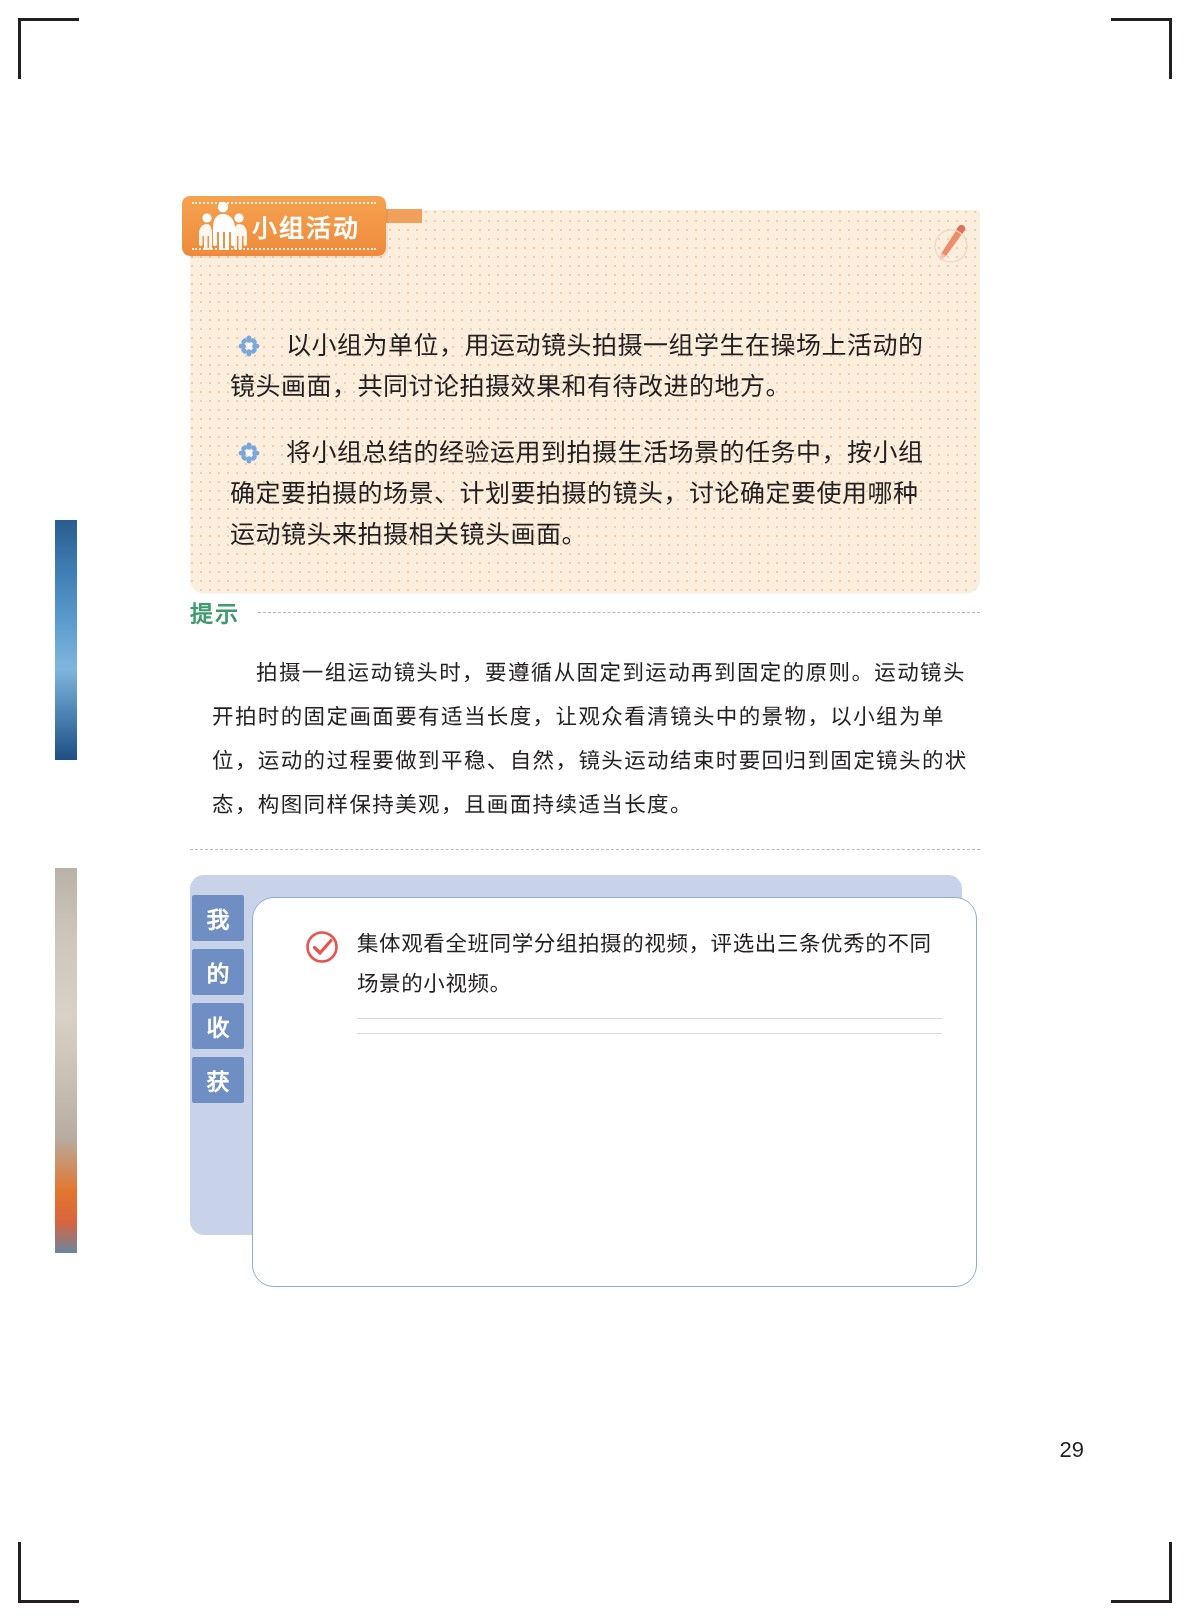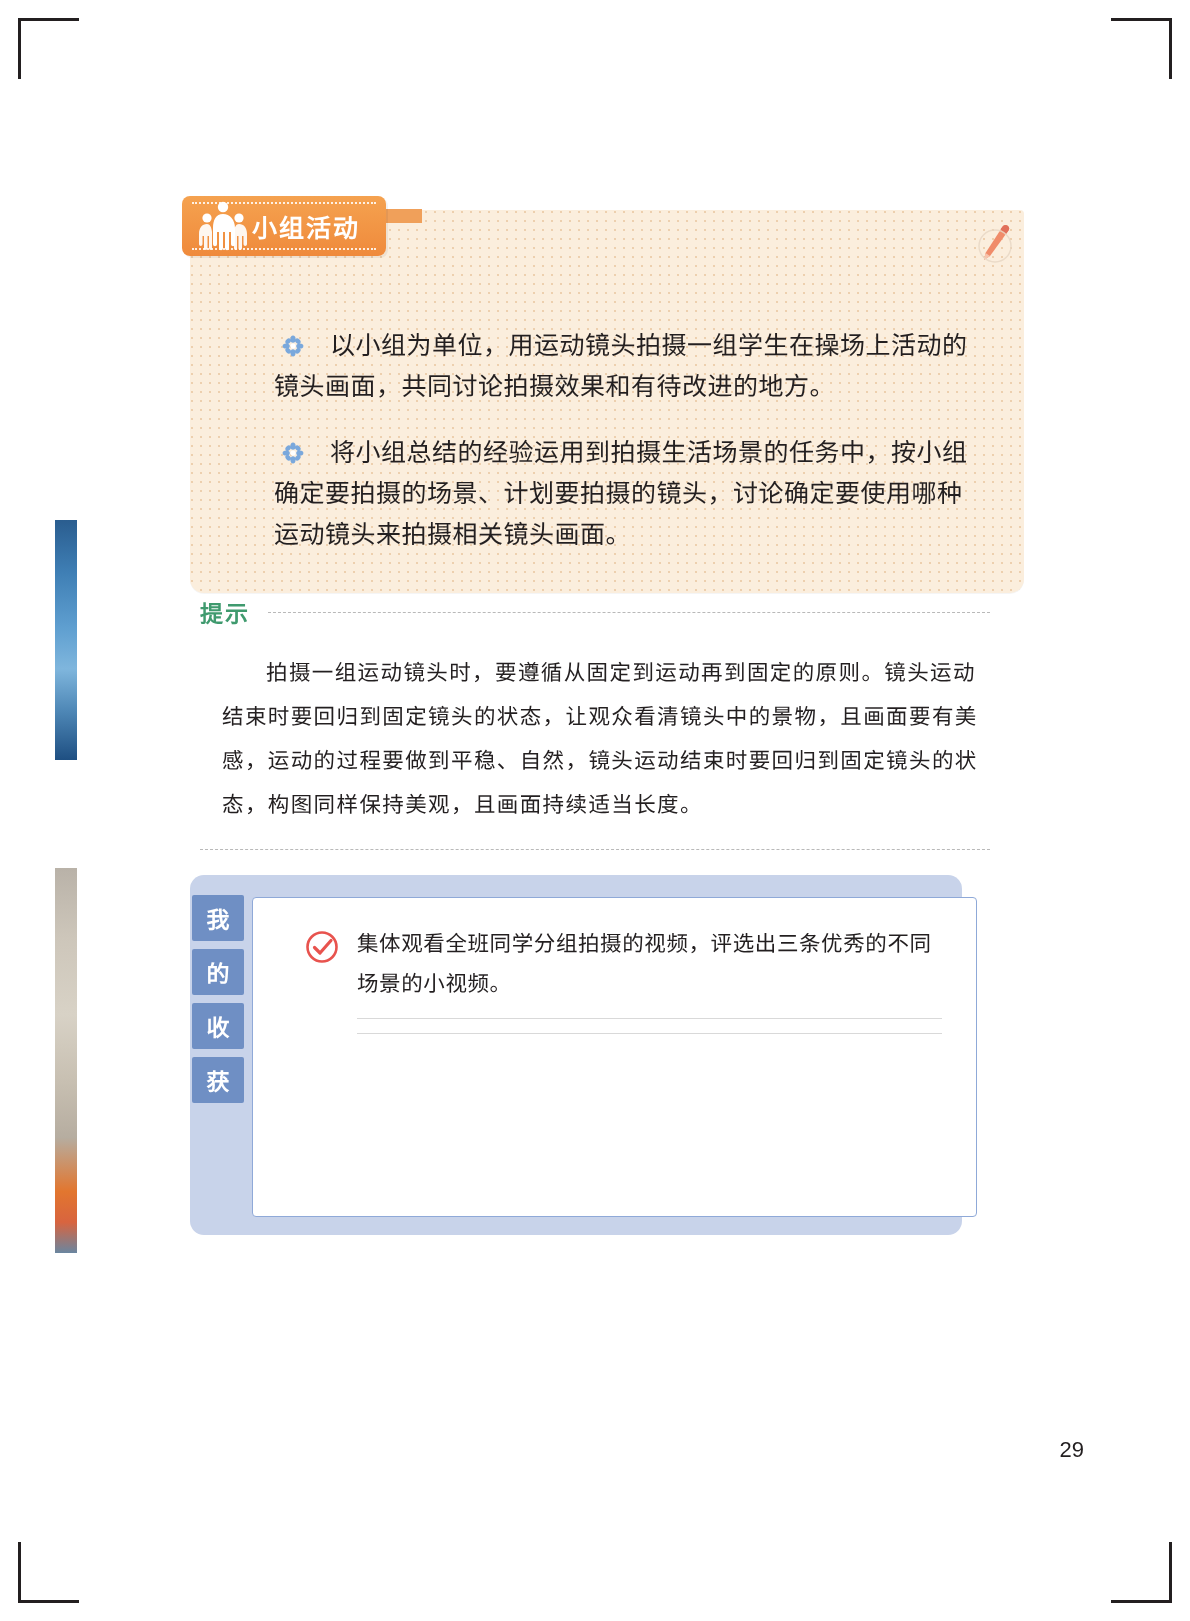--- a/index.html
+++ b/index.html
@@ -50,21 +50,20 @@
     left: 190px;
     top: 210px;
     width: 790px;
     min-height: 340px;
     background-color: #fbeedd;
     background-image:
       radial-gradient(circle at 2px 2px, rgba(226,183,135,0.55) 1.2px, transparent 1.3px);
     background-size: 9px 9px;
     border-radius: 4px 4px 14px 14px;
     box-shadow: 0 1px 0 rgba(0,0,0,0.04);
-    padding-left: 44px;
   }
   .activity-card::after {
     content: "";
     position: absolute;
     right: -1px;
     bottom: -1px;
     width: 0; height: 0;
   }
   .card-flap {
     position: absolute;
@@ -143,21 +142,21 @@
     text-indent: 0;
     color: #6f9fd8;
     font-size: 21px;
     line-height: 22px;
     text-align: center;
   }
 
   
   .tips {
     position: absolute;
-    left: 200px;
+    left: 190px;
     top: 595px;
     width: 790px;
   }
   .tips-head {
     display: flex;
     align-items: center;
     gap: 18px;
   }
   .tips-title {
     color: #3f9a6e;
@@ -201,24 +200,24 @@
     width: 772px;
     height: 360px;
     background: #c8d3ea;
     border-radius: 14px;
   }
   .harvest-card {
     position: absolute;
     left: 62px;
     top: 22px;
     width: 725px;
-    height: 320px;
+    height: 390px;
     background: #ffffff;
     border: 1.6px solid #8fa9d8;
-    border-radius: 4px;
+    border-radius: 22px;
     box-sizing: border-box;
     padding: 26px 34px 20px 52px;
   }
   .harvest-tabs {
     position: absolute;
     left: 2px;
     top: 20px;
     width: 52px;
     display: flex;
     flex-direction: column;
@@ -349,21 +348,21 @@
       <span>将小组总结的经验运用到拍摄生活场景的任务中，按小组确定要拍摄的场景、计划要拍摄的镜头，讨论确定要使用哪种运动镜头来拍摄相关镜头画面。</span>
     </p>
   </div>
 </section>
 
 <section class="tips">
   <div class="tips-head">
     <span class="tips-title">提示</span>
     <span class="dash-line"></span>
   </div>
-  <p class="tips-body">拍摄一组运动镜头时，要遵循从固定到运动再到固定的原则。镜头运动结束时要回归到固定镜头的状态，让观众看清镜头中的景物，且画面要有美感，运动的过程要做到平稳、自然，镜头运动结束时要回归到固定镜头的状态，构图同样保持美观，且画面持续适当长度。</p>
+  <p class="tips-body">拍摄一组运动镜头时，要遵循从固定到运动再到固定的原则。运动镜头开拍时的固定画面要有适当长度，让观众看清镜头中的景物，以小组为单位，运动的过程要做到平稳、自然，镜头运动结束时要回归到固定镜头的状态，构图同样保持美观，且画面持续适当长度。</p>
   <div class="tips-foot"></div>
 </section>
 
 <section class="harvest">
   <div class="harvest-bg"></div>
 
   <div class="harvest-tabs">
     <div class="harvest-tab">我</div>
     <div class="harvest-tab">的</div>
     <div class="harvest-tab">收</div>

